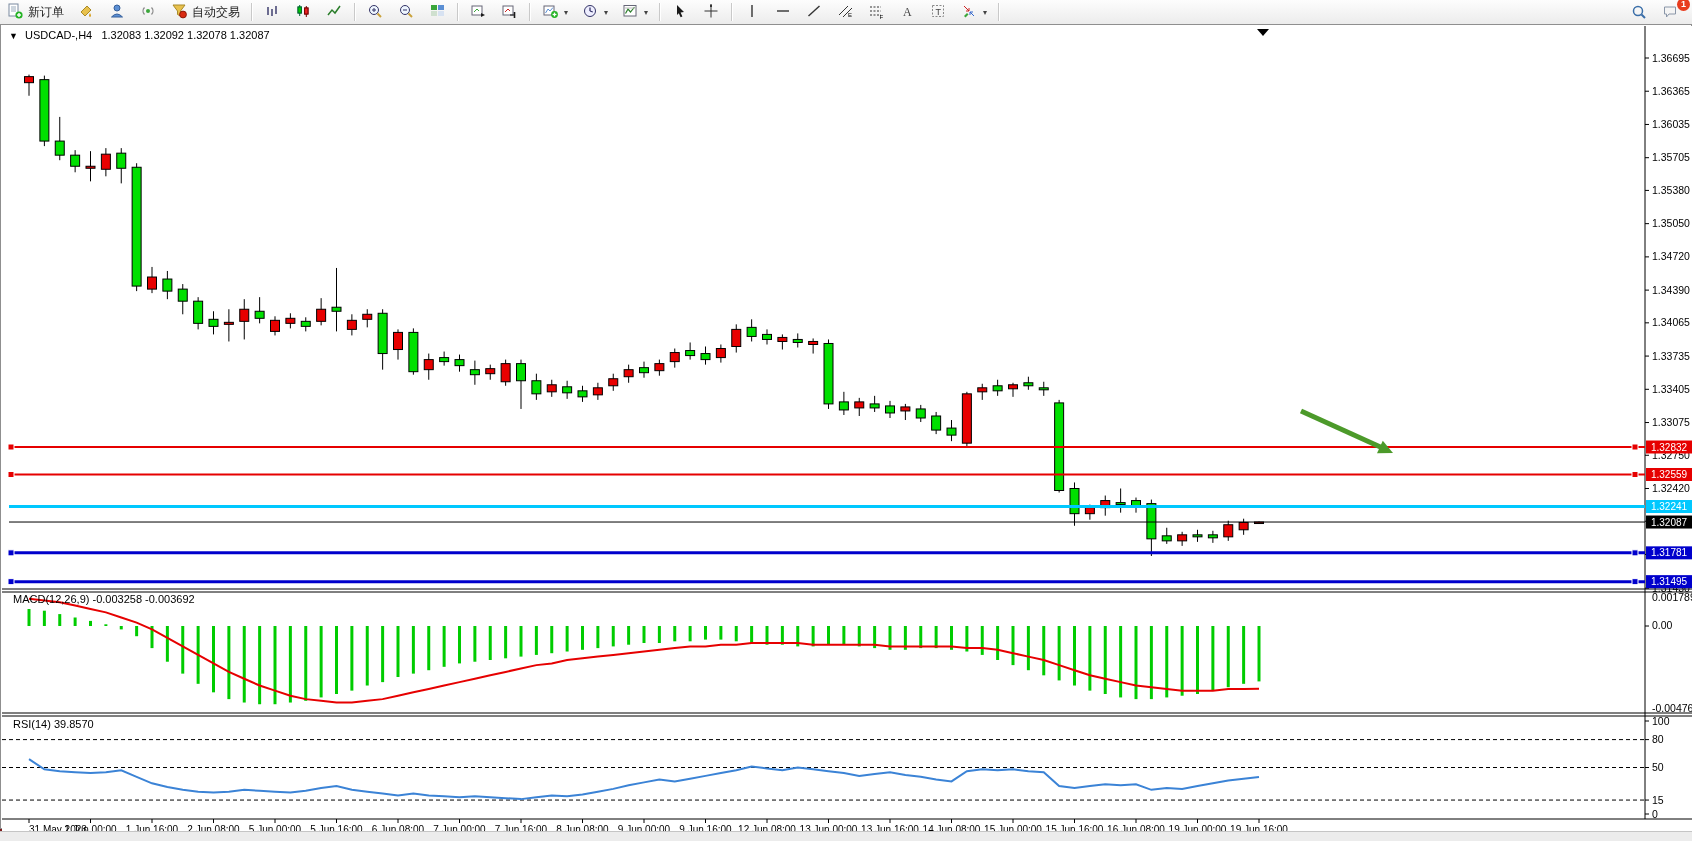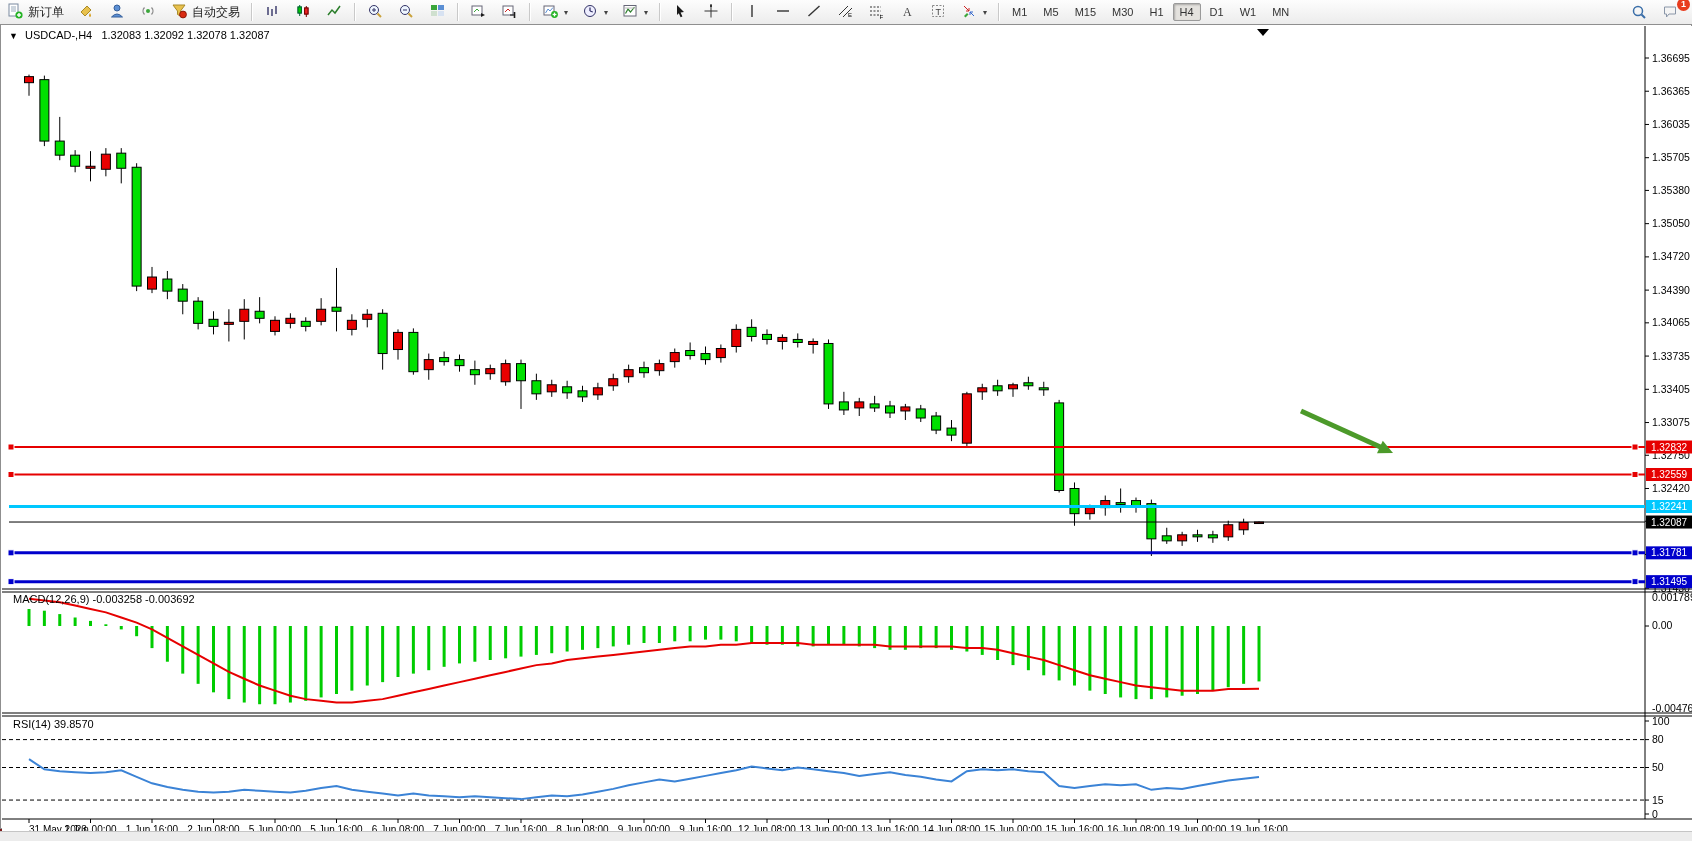--- a/index.html
+++ b/index.html
@@ -229,31 +229,20 @@
         <div class="tb-btn">
           <span><svg class="icon16" viewBox="0 0 17 16">
               <path d="M3 3 L8 8 M8 8 L8 5 M8 8 L5 8" stroke="#c22" fill="none"></path>
               <path d="M13 13 L9 9 M9 9 L9 12 M9 9 L12 9" stroke="#36c" fill="none"></path>
               <path d="M3 13 L6 10 L7.5 11.5 L4.5 14.5 Z" fill="#3aa63a"></path>
             </svg></span>
           <span class="caret">▾</span>
         </div>
       </div>
       <div class="tb-sep"></div>
-      <div class="tb-group">
-        <div class="tb-btn tf-btn">M1</div>
-        <div class="tb-btn tf-btn">M5</div>
-        <div class="tb-btn tf-btn">M15</div>
-        <div class="tb-btn tf-btn">M30</div>
-        <div class="tb-btn tf-btn">H1</div>
-        <div class="tb-btn tf-btn active">H4</div>
-        <div class="tb-btn tf-btn">D1</div>
-        <div class="tb-btn tf-btn">W1</div>
-        <div class="tb-btn tf-btn">MN</div>
-      </div>
       <div class="tb-right">
         <div class="tb-btn">
           <svg class="icon16" viewBox="0 0 17 16">
             <circle cx="7" cy="7" r="4.5" fill="none" stroke="#3a6ea8" stroke-width="1.5"></circle>
             <line x1="10.5" y1="10.5" x2="14" y2="14" stroke="#3a6ea8" stroke-width="2"></line>
           </svg>
         </div>
         <div class="tb-btn" style="position: relative;">
           <svg class="icon16" viewBox="0 0 17 16">
             <path d="M2.5 3 h11 v7 h-6.5 l-2.5 3 v-3 h-2 Z" fill="#f4f4f4" stroke="#8a96a8"></path>

